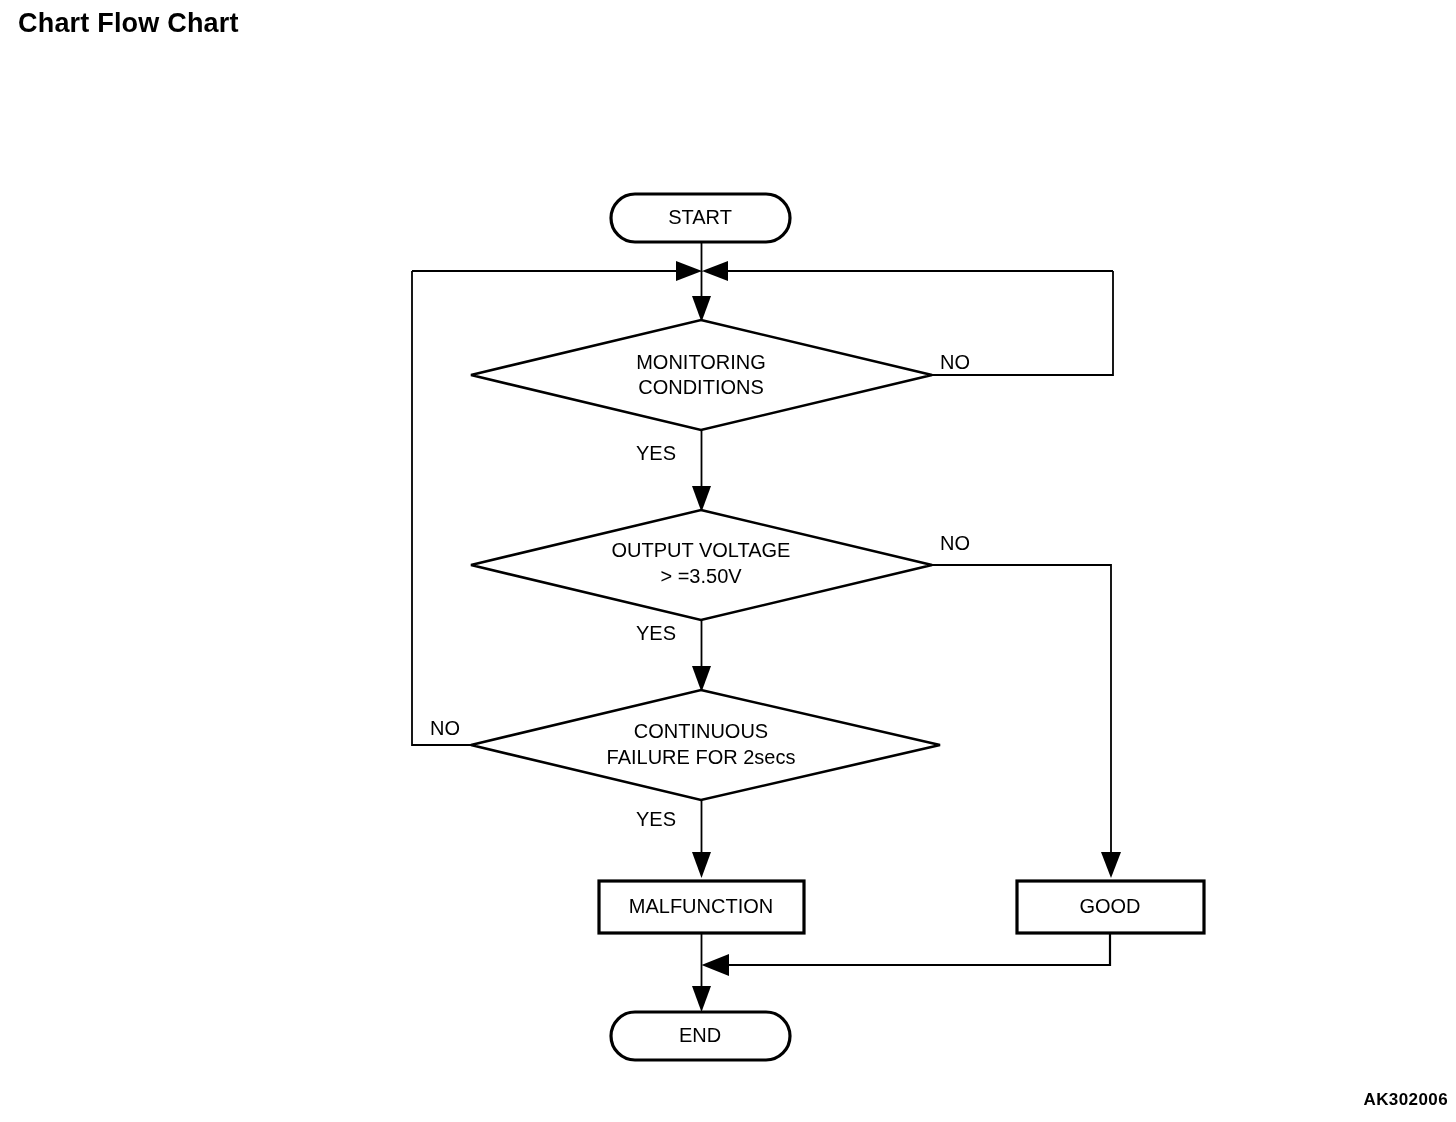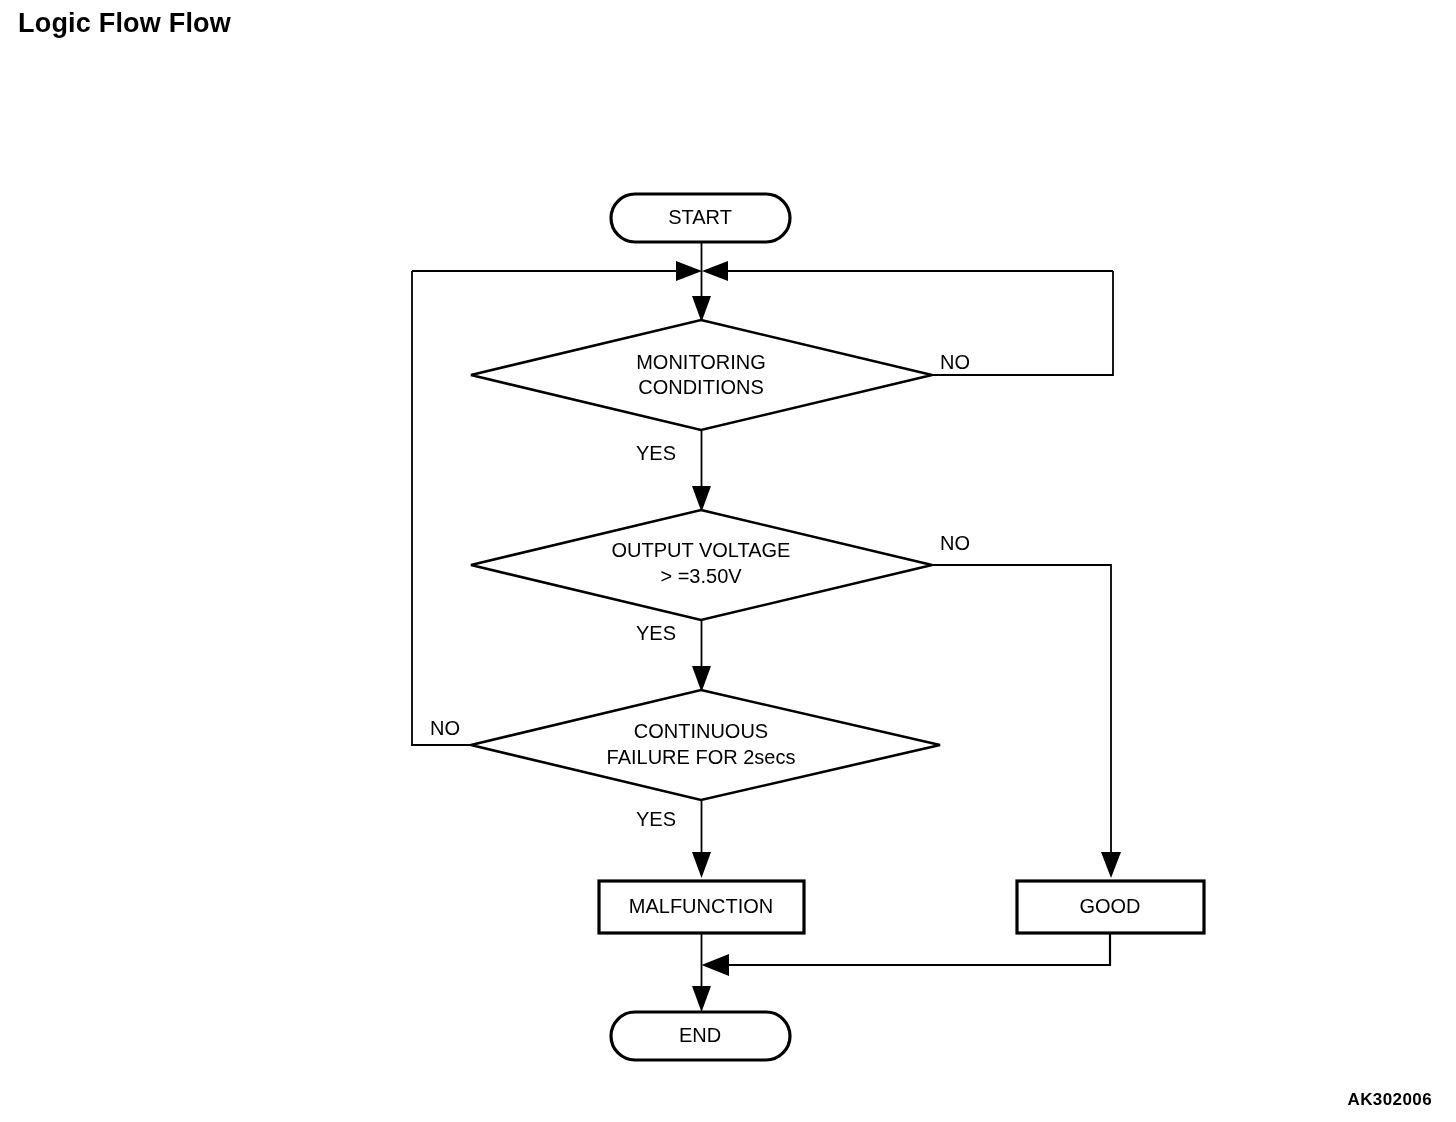--- a/index.html
+++ b/index.html
@@ -26,21 +26,21 @@
   }
   #diagram-canvas {
     position: absolute;
     left: 0;
     top: 0;
     width: 1456px;
     height: 1122px;
   }
   #watermark-code {
     position: absolute;
-    right: 24px;
+    right: 8px;
     bottom: 12px;
     font-size: 17px;
     font-weight: bold;
     letter-spacing: 0.4px;
   }
   .node-text {
     font-size: 20px;
     text-anchor: middle;
     dominant-baseline: middle;
     font-family: "Liberation Sans", sans-serif;
@@ -72,21 +72,21 @@
     fill: none;
   }
   .arrowhead {
     fill: #000000;
     stroke: none;
   }
 </style>
 </head>
 <body>
 
-<div id="page-title">Logic Flow Flow</div>
+<div id="page-title">Chart Flow Chart</div>
 
 <svg id="diagram-canvas" viewBox="0 0 1456 1122" xmlns="http://www.w3.org/2000/svg">
 
   <g>
     <rect class="shape-stroke" x="611" y="194" width="179" height="48" rx="24" ry="24"></rect>
     <text class="node-text" x="700" y="219">START</text>
   </g>
 
   <line class="conn-thin" x1="701.5" y1="242" x2="701.5" y2="272"></line>
 

